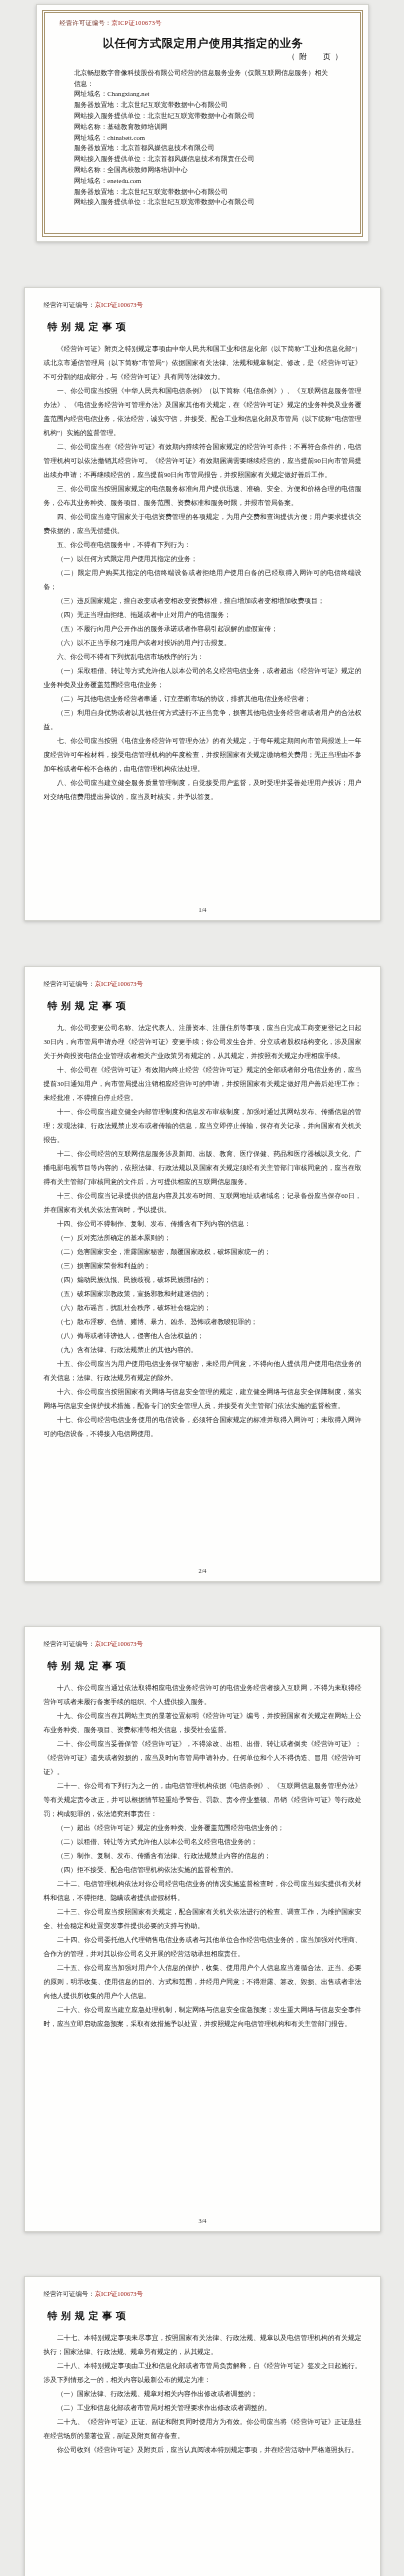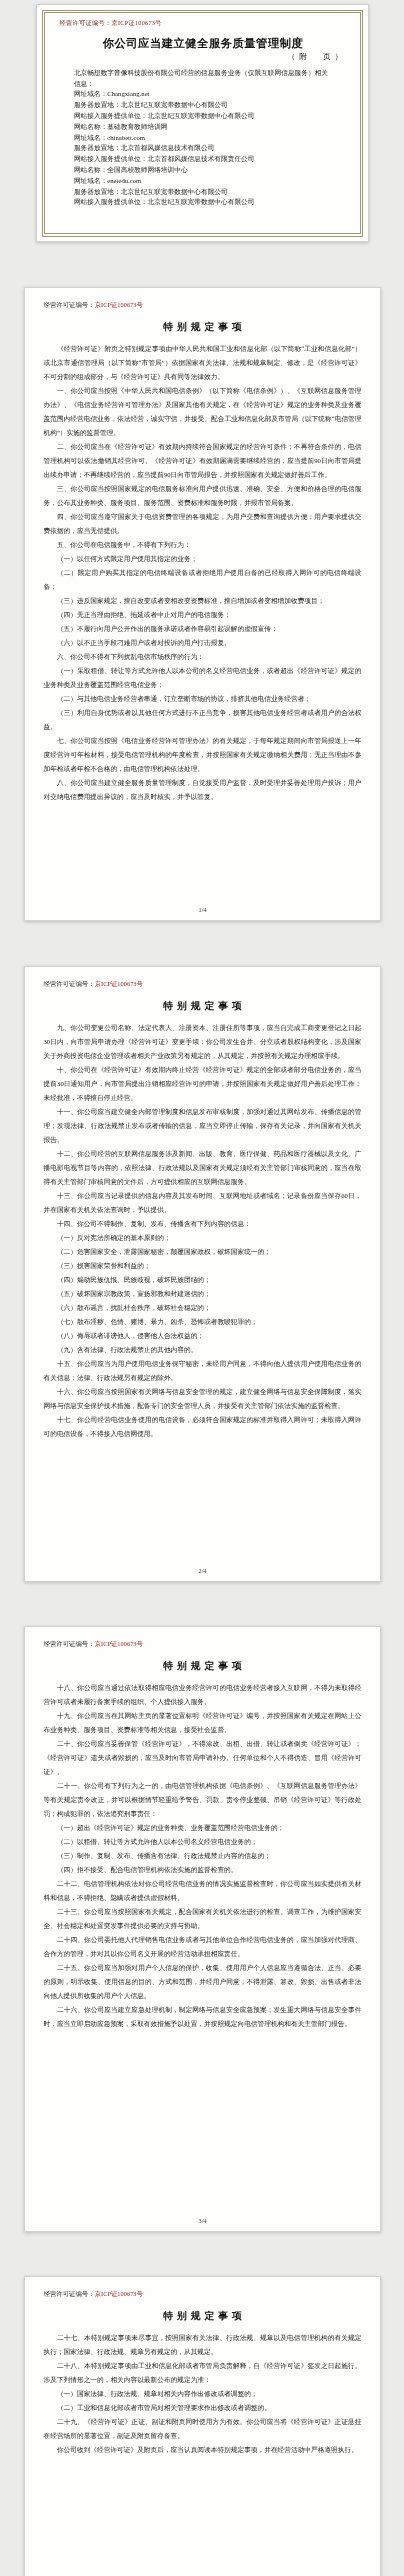--- a/index.html
+++ b/index.html
@@ -38,37 +38,37 @@
     width: 357px; padding: 13.4px 18.5px 7.2px;
     display: flex; flex-direction: column;
   }
   #prov-1 { height: 634px; margin-top: 45px; }
   #prov-2 { height: 616px; margin-top: 45px; }
   #prov-3 { height: 606px; margin-top: 44px; }
   #prov-4 { height: 592px; margin-top: 44px; margin-bottom: 3.6px; }
   .prov-header { font-size: 6.4px; color: #2a2a2a; }
   .prov-header .num { color: #a3261e; }
   .prov-title {
-    text-align: center; font-size: 9.8px; font-weight: bold;
+    text-align: left; font-size: 9.8px; font-weight: bold;
     letter-spacing: .4em; text-indent: .4em; margin: 10.3px 0 8.2px; color: #111;
   }
   .prov-body { font-size: 6.7px; line-height: 14px; text-align: justify; color: #1a1a1a; }
   .para { margin: 0; text-indent: 2em; }
   .page-num { margin-top: auto; text-align: center; font-size: 6.2px; color: #333; padding-top: 4.1px; }
 </style>
 </head>
 <body>
 
 <section class="page cert-page">
   <div class="cert-frame">
     <div class="cert-inner">
       <div class="cert-header">
         <span>经营许可证编号：</span><span class="num">京ICP证100673号</span>
       </div>
-      <div class="cert-title">你公司应当建立健全服务质量管理制度</div>
+      <div class="cert-title">以任何方式限定用户使用其指定的业务</div>
       <div class="cert-subtitle">（附　页）</div>
       <div class="cert-body">
         <p class="cert-intro">北京畅想数字音像科技股份有限公司经营的信息服务业务（仅限互联网信息服务）相关信息：</p>
         <div>
 
             <div class="cert-entry">
               <span>网址域名：</span><span>Changxiang.net</span>
             </div>
 
             <div class="cert-entry">

